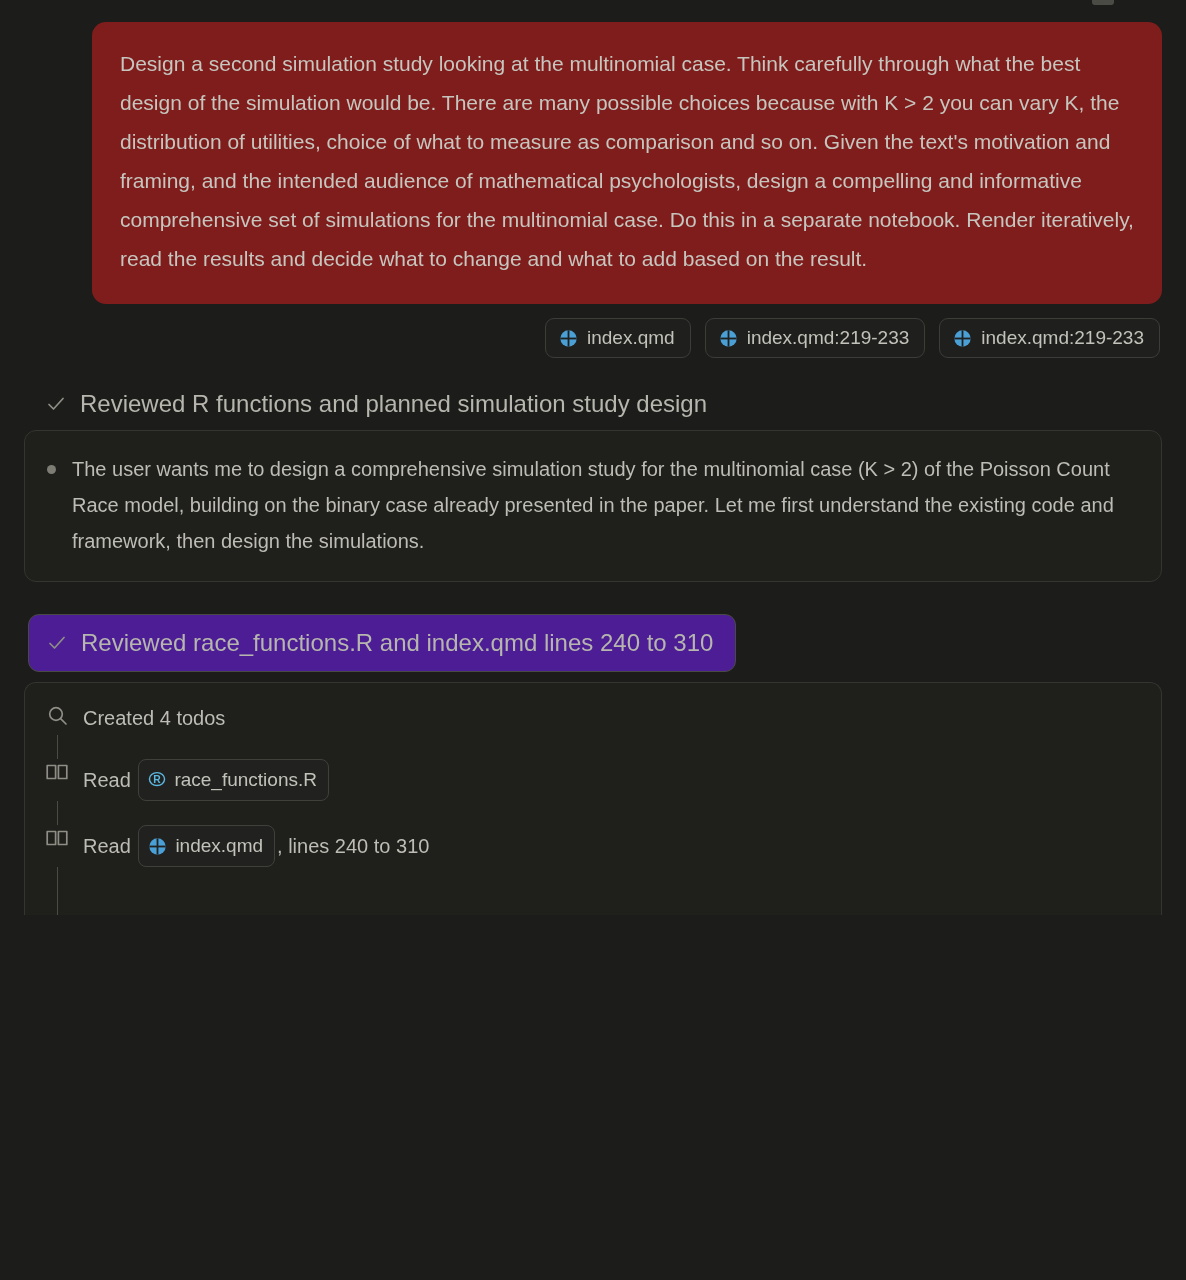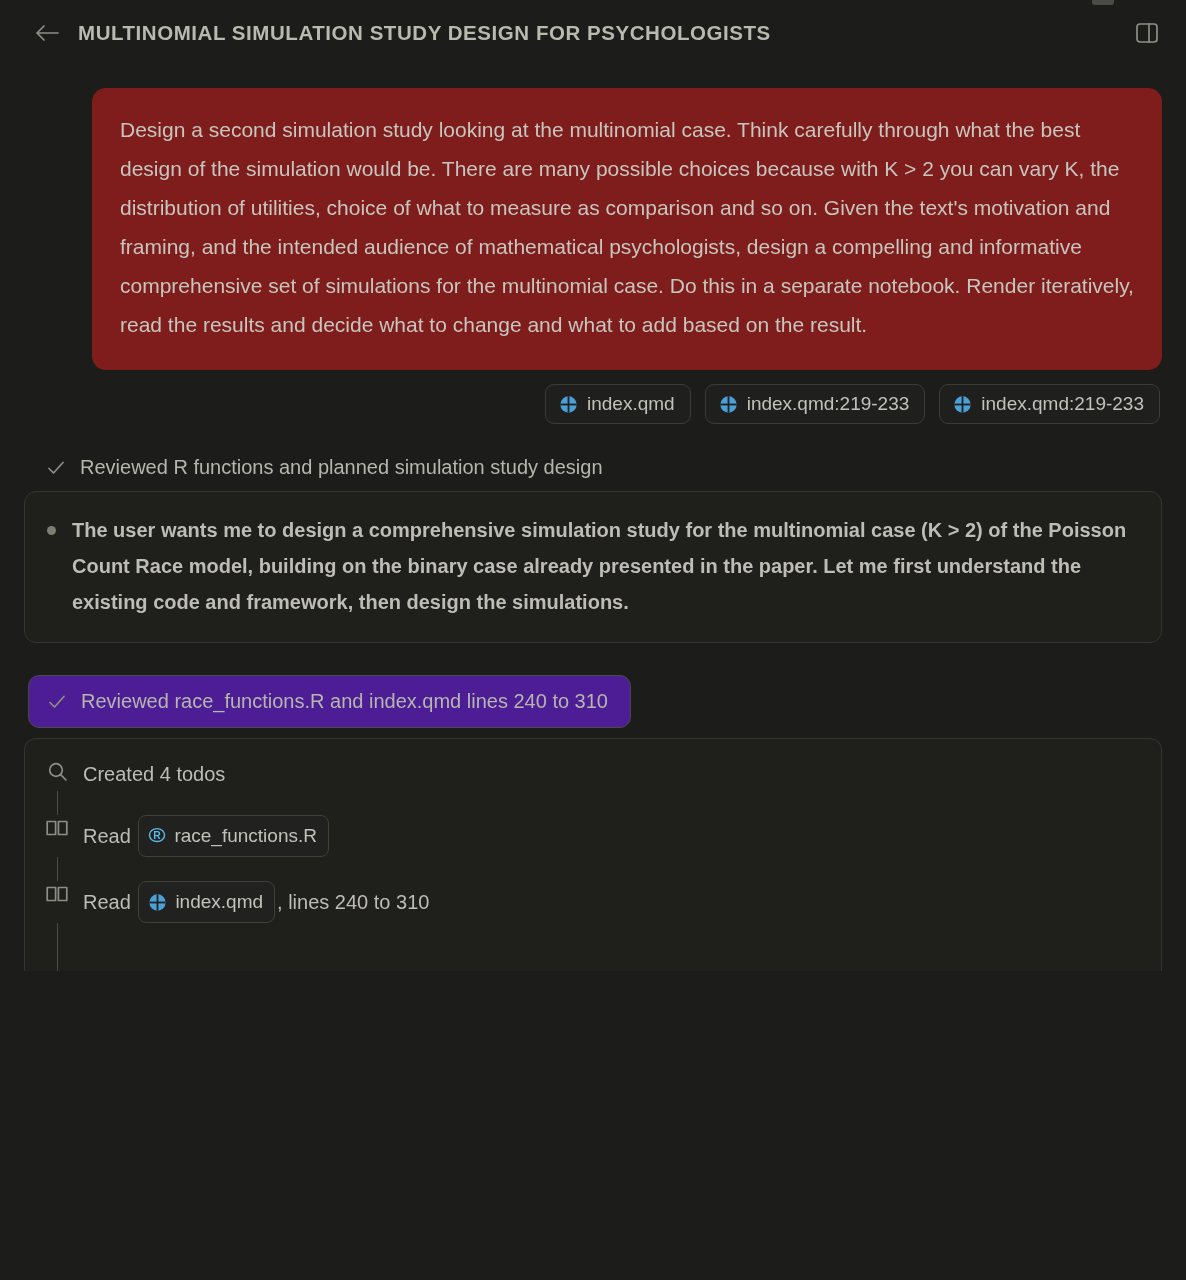--- a/index.html
+++ b/index.html
@@ -137,21 +137,21 @@
     display: block;
   }
 
   
   .step-head {
     display: flex;
     align-items: center;
     gap: 14px;
     padding: 0 0 0 22px;
     margin-top: 32px;
-    font-size: 20px;
+    font-size: 24px;
     color: #b6b6ae;
     cursor: pointer;
   }
   .step-head .check {
     width: 20px; height: 20px; flex:0 0 auto;
   }
   .step-head.boxed {
     display: inline-flex;
     border: 1px solid #4a4a44;
     border-radius: 11px;
@@ -166,21 +166,20 @@
     border: 1px solid #343431;
     border-radius: 12px;
     background: #1f1f1c;
     padding: 20px 26px 22px 22px;
     box-sizing: border-box;
   }
   .bullet-row {
     display: flex;
     gap: 16px;
     align-items: flex-start;
-    font-weight: bold;
   }
   .bullet-dot {
     width: 9px;
     height: 9px;
     border-radius: 50%;
     background: #7d7d74;
     flex: 0 0 auto;
     margin-top: 14px;
   }
   .bullet-body {
@@ -269,34 +268,20 @@
   }
   .icon-stroke { stroke: #8e8e85; fill: none; stroke-width: 1.7; stroke-linecap: round; stroke-linejoin: round; }
 </style>
 </head>
 <body>
 
 <div class="page">
 
   <div class="top-sliver"></div>
 
-  <div class="header">
-    <div class="back-btn">
-      <svg width="26" height="22" viewBox="0 0 26 22">
-        <path class="icon-stroke" d="M24 11 H3 M10 4 L3 11 L10 18"></path>
-      </svg>
-    </div>
-    <div class="header-title">MULTINOMIAL SIMULATION STUDY DESIGN FOR PSYCHOLOGISTS</div>
-    <div class="panel-btn">
-      <svg width="26" height="26" viewBox="0 0 26 26">
-        <rect class="icon-stroke" x="3" y="4" width="20" height="18" rx="3"></rect>
-        <path class="icon-stroke" d="M15 4 V22"></path>
-      </svg>
-    </div>
-  </div>
 
   <div class="content">
 
     
     <div class="prompt-wrap">
       <div class="prompt-bubble">
         <div class="prompt-text">Design a second simulation study looking at the multinomial case. Think carefully through what the best design of the simulation would be. There are many possible choices because with K &gt; 2 you can vary K, the distribution of utilities, choice of what to measure as comparison and so on. Given the text's motivation and framing, and the intended audience of mathematical psychologists, design a compelling and informative comprehensive set of simulations for the multinomial case. Do this in a separate notebook. Render iteratively, read the results and decide what to change and what to add based on the result.</div>
       </div>
     </div>
 

